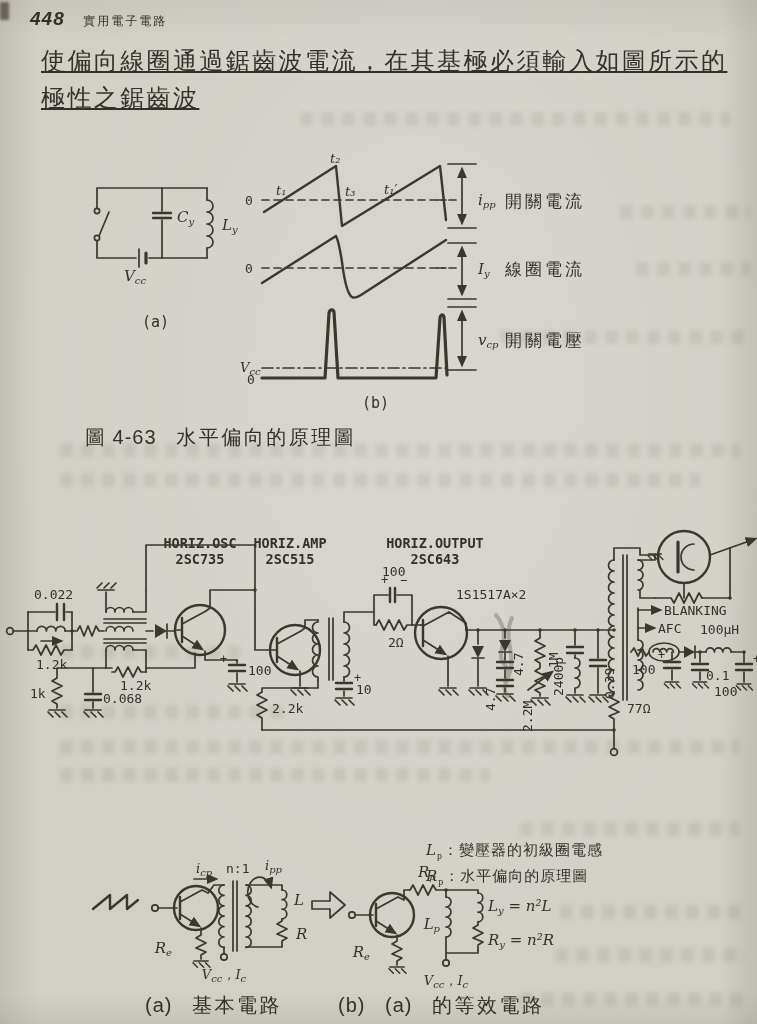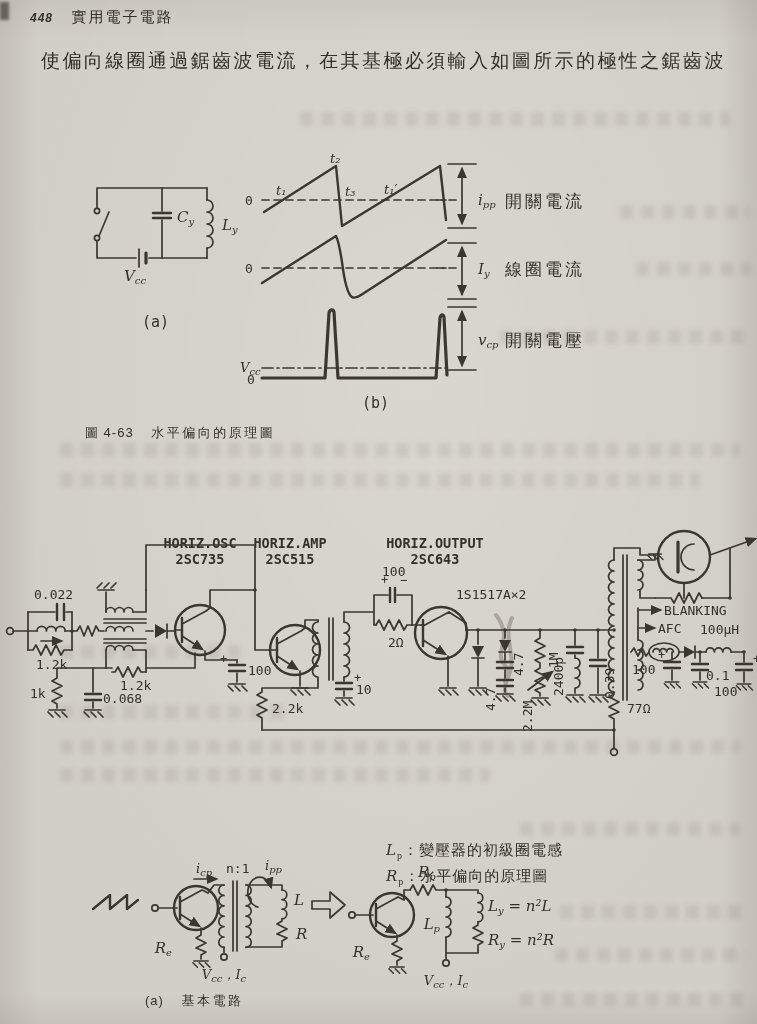--- a/index.html
+++ b/index.html
@@ -7,27 +7,27 @@
     position:relative;width:757px;height:1024px;overflow:hidden;
     background:
       radial-gradient(ellipse at 55% 38%, rgba(255,255,255,.16), rgba(255,255,255,0) 72%),
       linear-gradient(90deg, rgba(90,84,72,.12), rgba(90,84,72,0) 5%, rgba(90,84,72,0) 95%, rgba(90,84,72,.14)),
       linear-gradient(180deg, rgba(90,84,72,.08), rgba(90,84,72,0) 4%, rgba(90,84,72,0) 97%, rgba(90,84,72,.10)),
       #d2cfc7;
     font-family:"Liberation Sans", sans-serif;
     color:#33302a;
   }
   .abs{position:absolute;}
-  .hdr-num{font-weight:bold;font-style:italic;font-size:12px;letter-spacing:1px;}
-  .hdr-title{font-size:15px;letter-spacing:2px;}
-  .para{font-size:19px;letter-spacing:2.4px;line-height:37px;}
-  .cap{font-size:13px;}
+  .hdr-num{font-weight:bold;font-style:italic;font-size:19px;letter-spacing:1px;}
+  .hdr-title{font-size:12px;letter-spacing:2px;}
+  .para{font-size:24px;letter-spacing:2.4px;line-height:37px;text-decoration:underline;}
+  .cap{font-size:20px;}
   .cap .no{letter-spacing:1px;margin-right:14px;}
   .cap .tx{letter-spacing:2.5px;}
-  .legend{font-size:15px;letter-spacing:1px;line-height:21px;font-family:"Liberation Serif",serif;}
+  .legend{font-size:15px;letter-spacing:1px;line-height:21px;font-family:"Liberation Serif",serif;margin-left:40px;}
   .legend i{font-family:"DejaVu Serif",serif;}
   .legend sub{font-size:10px;}
   .bleed{
     background:repeating-linear-gradient(90deg, rgba(98,92,80,.6) 0 13px, rgba(98,92,80,0) 13px 21px);
     height:14px;filter:blur(2.6px);opacity:.20;border-radius:3px;pointer-events:none;
   }
   .smudge-corner{width:9px;height:18px;background:#4a463d;filter:blur(1.5px);opacity:.75;}
   
   svg{display:block;}
   .w{stroke:#3a372f;stroke-width:1.7;fill:none;stroke-linecap:round;stroke-linejoin:round;}
@@ -417,14 +417,19 @@
       <circle class="w" cx="446" cy="128" r="3.2"></circle>
       <text class="it13" x="446" y="150" text-anchor="middle"><tspan>V</tspan><tspan class="ts" dy="3">cc</tspan><tspan dy="-3">，</tspan><tspan>I</tspan><tspan class="ts" dy="3">c</tspan></text>
       <circle cx="446" cy="55" r="1.8" fill="#3a372f"></circle>
     </g>
   </svg>
 
   <div class="abs cap" style="left:145px;top:992px">
     <span class="no">(a)</span>
     <span class="tx">基本電路</span>
   </div>
+  <div class="abs cap" style="left:338px;top:992px">
+    <span class="no">(b)</span>
+    <span class="no">(a)</span>
+    <span class="tx">的等效電路</span>
+  </div>
 
 </div>
 
 </body></html>

